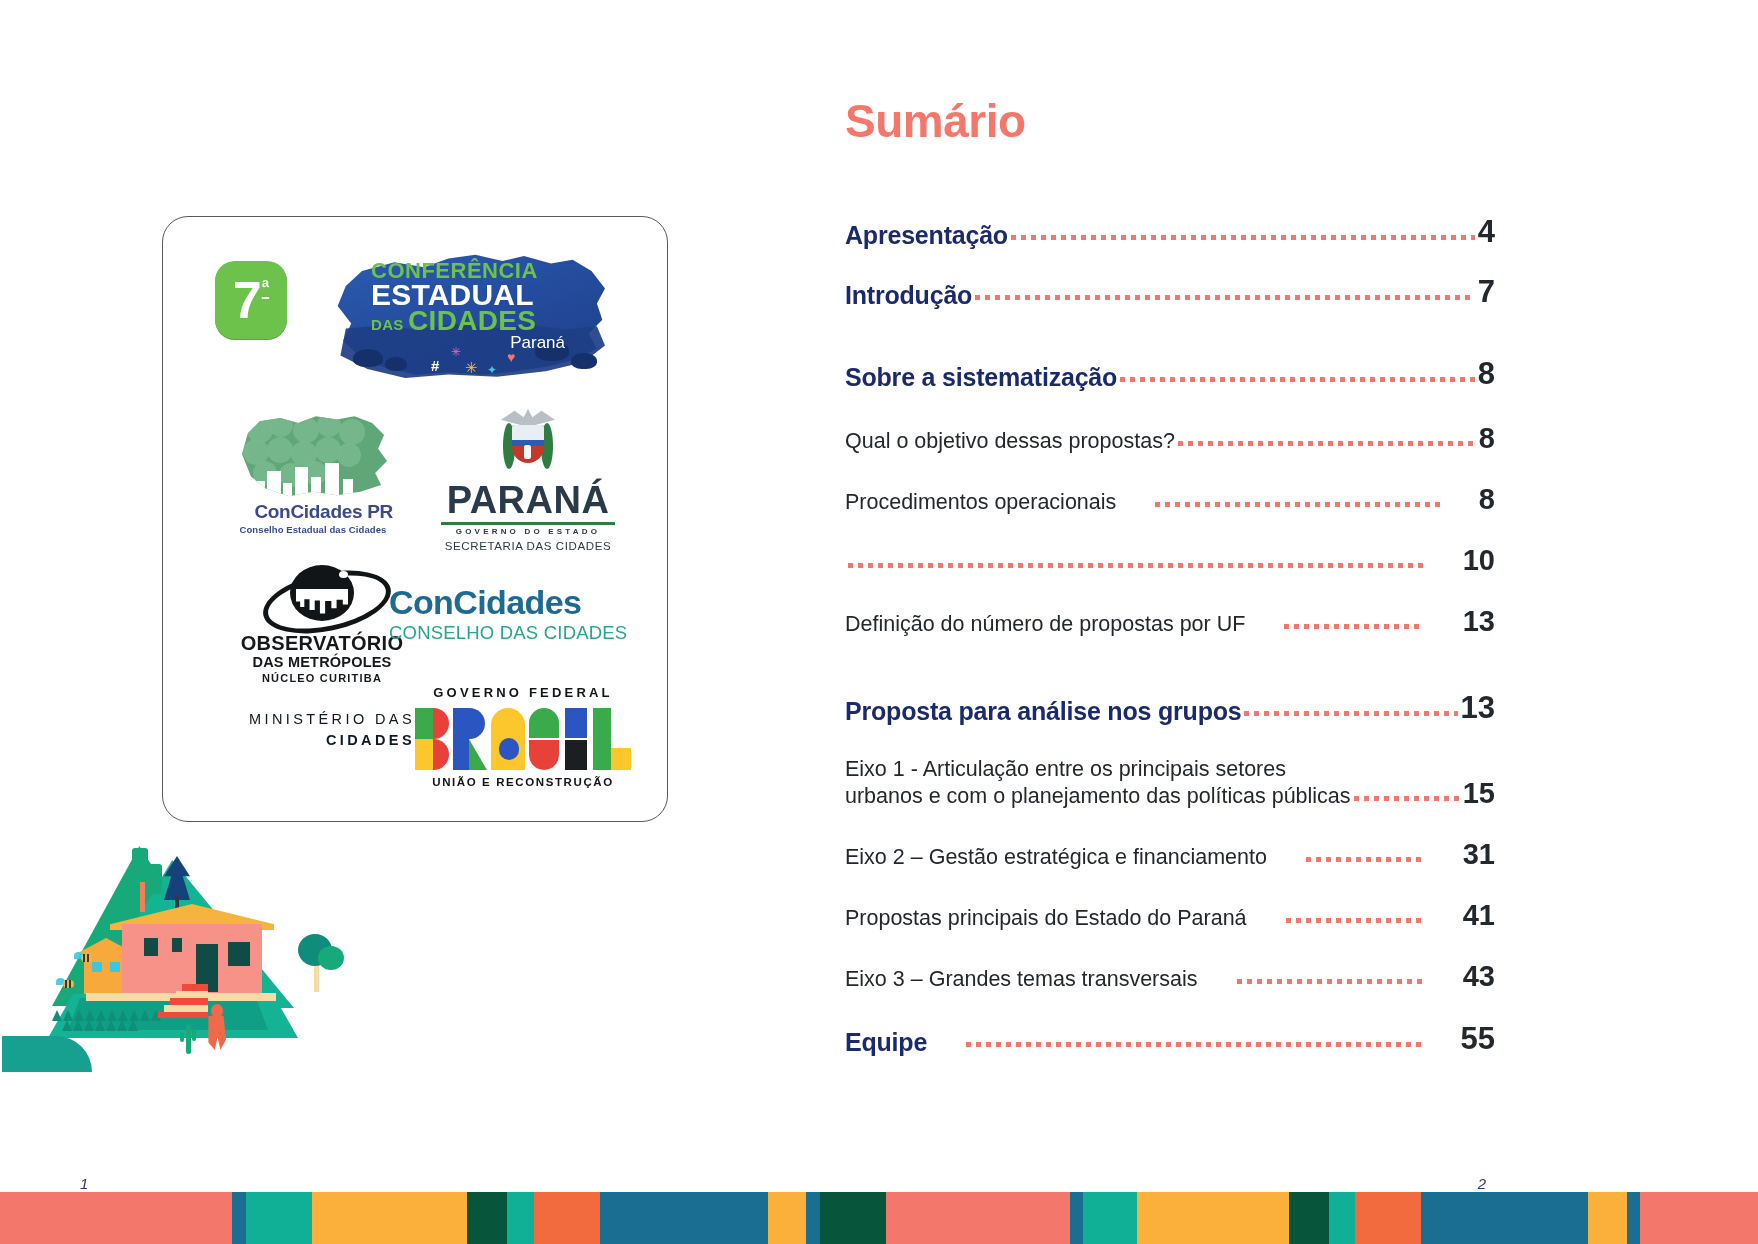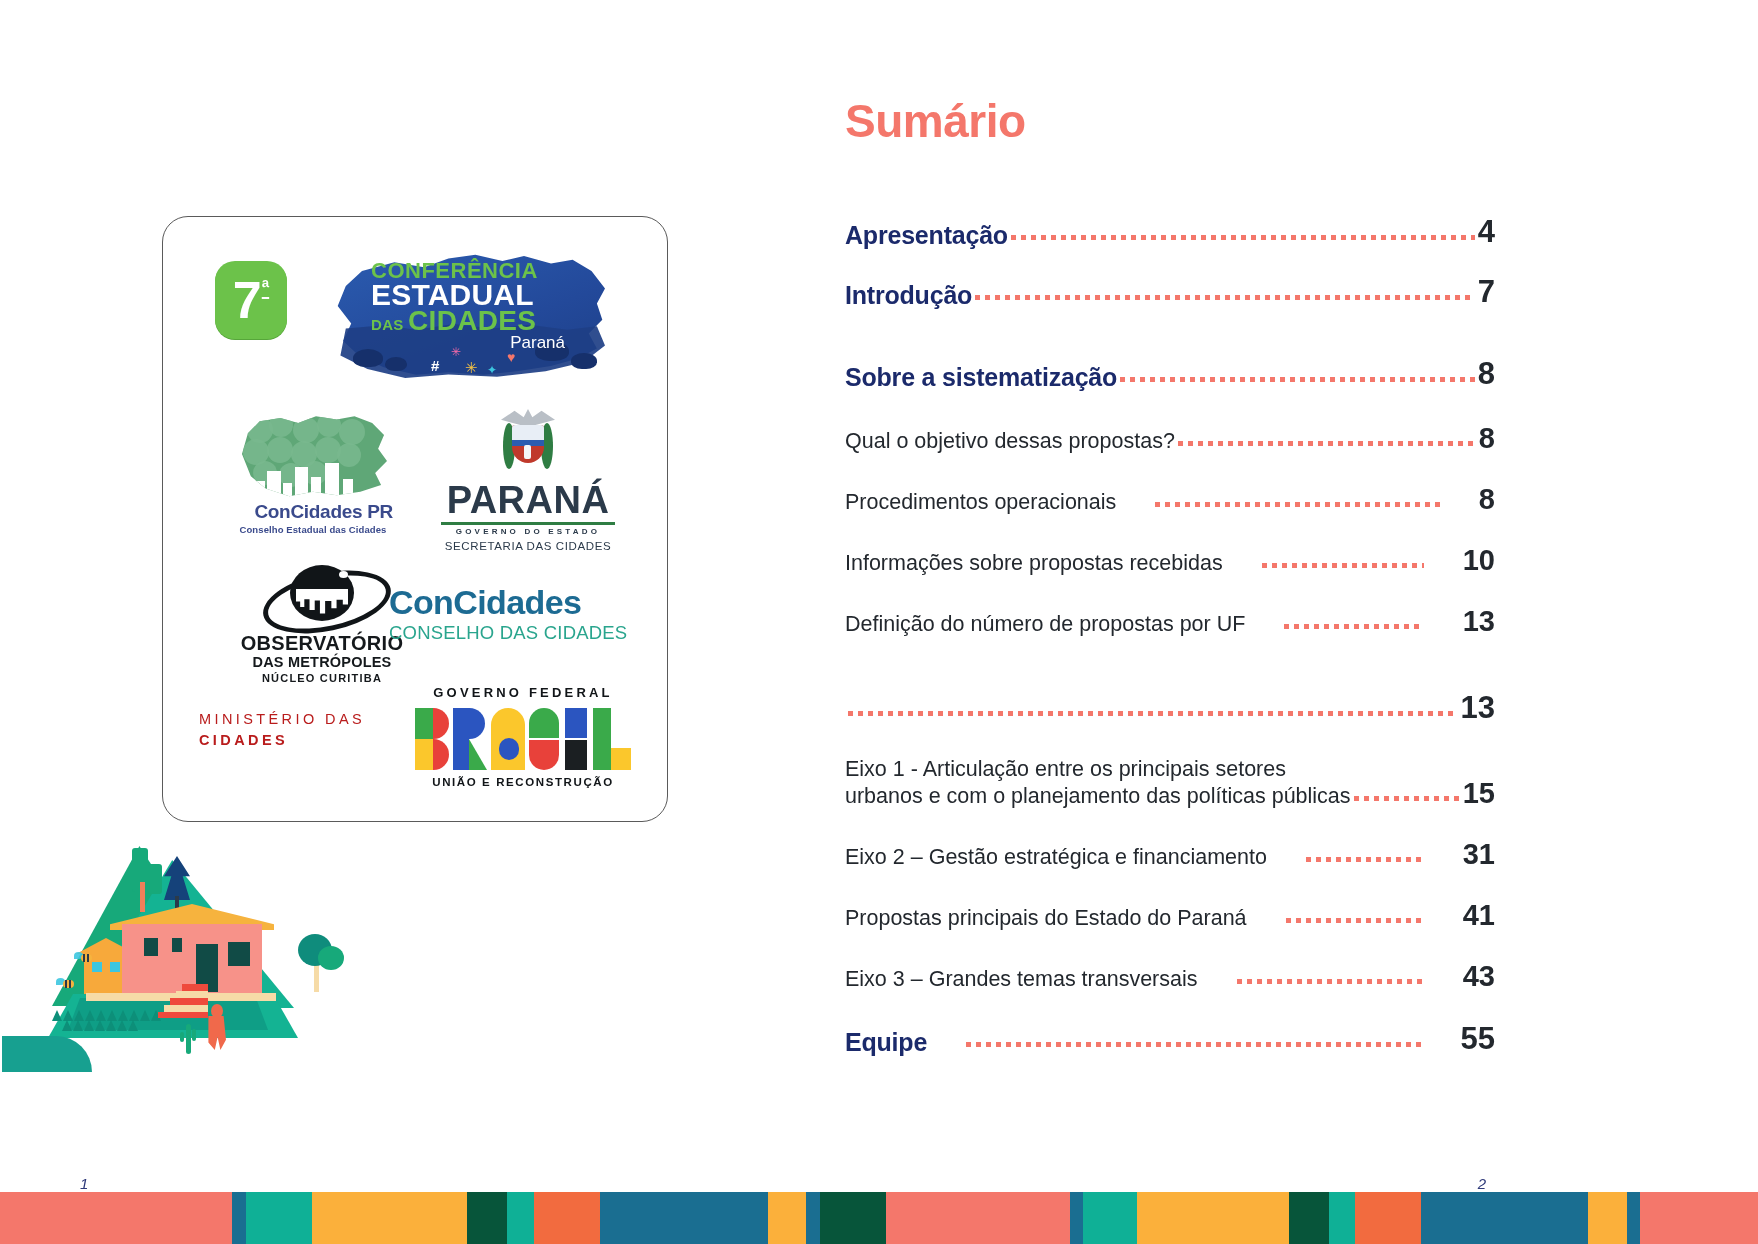--- a/index.html
+++ b/index.html
@@ -329,22 +329,22 @@
     letter-spacing: .2px;
     margin-top: 3px;
   }
 
   
   .l-ministerio {
     position: absolute;
     left: 36px;
     top: 494px;
     width: 216px;
-    text-align: left;
-    color: #b91c1c;
+    text-align: right;
+    color: #0f172a;
   }
   .min-1 { font-size: 14.5px; letter-spacing: 3.4px; font-weight: 500; }
   .min-2 { font-size: 14.5px; letter-spacing: 3.4px; font-weight: 800; margin-top: 5px;}
 
   
   .l-brasil {
     position: absolute;
     left: 240px;
     top: 468px;
     width: 240px;
@@ -795,30 +795,30 @@
       <div class="toc-label">Qual o objetivo dessas propostas?</div>
       <div class="toc-dots"></div>
       <div class="toc-page">8</div>
     </div>
     <div class="toc-row row-sub sp-5">
       <div class="toc-label">Procedimentos operacionais</div>
       <div class="toc-dots"></div>
       <div class="toc-page">8</div>
     </div>
     <div class="toc-row row-sub sp-5">
-      <div class="toc-label">Informações sobre propostas recebidas</div>
       <div class="toc-dots"></div>
       <div class="toc-page">10</div>
     </div>
     <div class="toc-row row-sub sp-5">
       <div class="toc-label">Definição do número de propostas por UF</div>
       <div class="toc-dots"></div>
       <div class="toc-page">13</div>
     </div>
     <div class="toc-row row-main sp-4">
+      <div class="toc-label">Proposta para análise nos grupos</div>
       <div class="toc-dots"></div>
       <div class="toc-page">13</div>
     </div>
     <div class="toc-row row-sub sp-3 two-line">
       <div class="toc-label">Eixo 1 - Articulação entre os principais setores
 urbanos e com o planejamento das políticas públicas</div>
       <div class="toc-dots"></div>
       <div class="toc-page">15</div>
     </div>
     <div class="toc-row row-sub sp-5">

